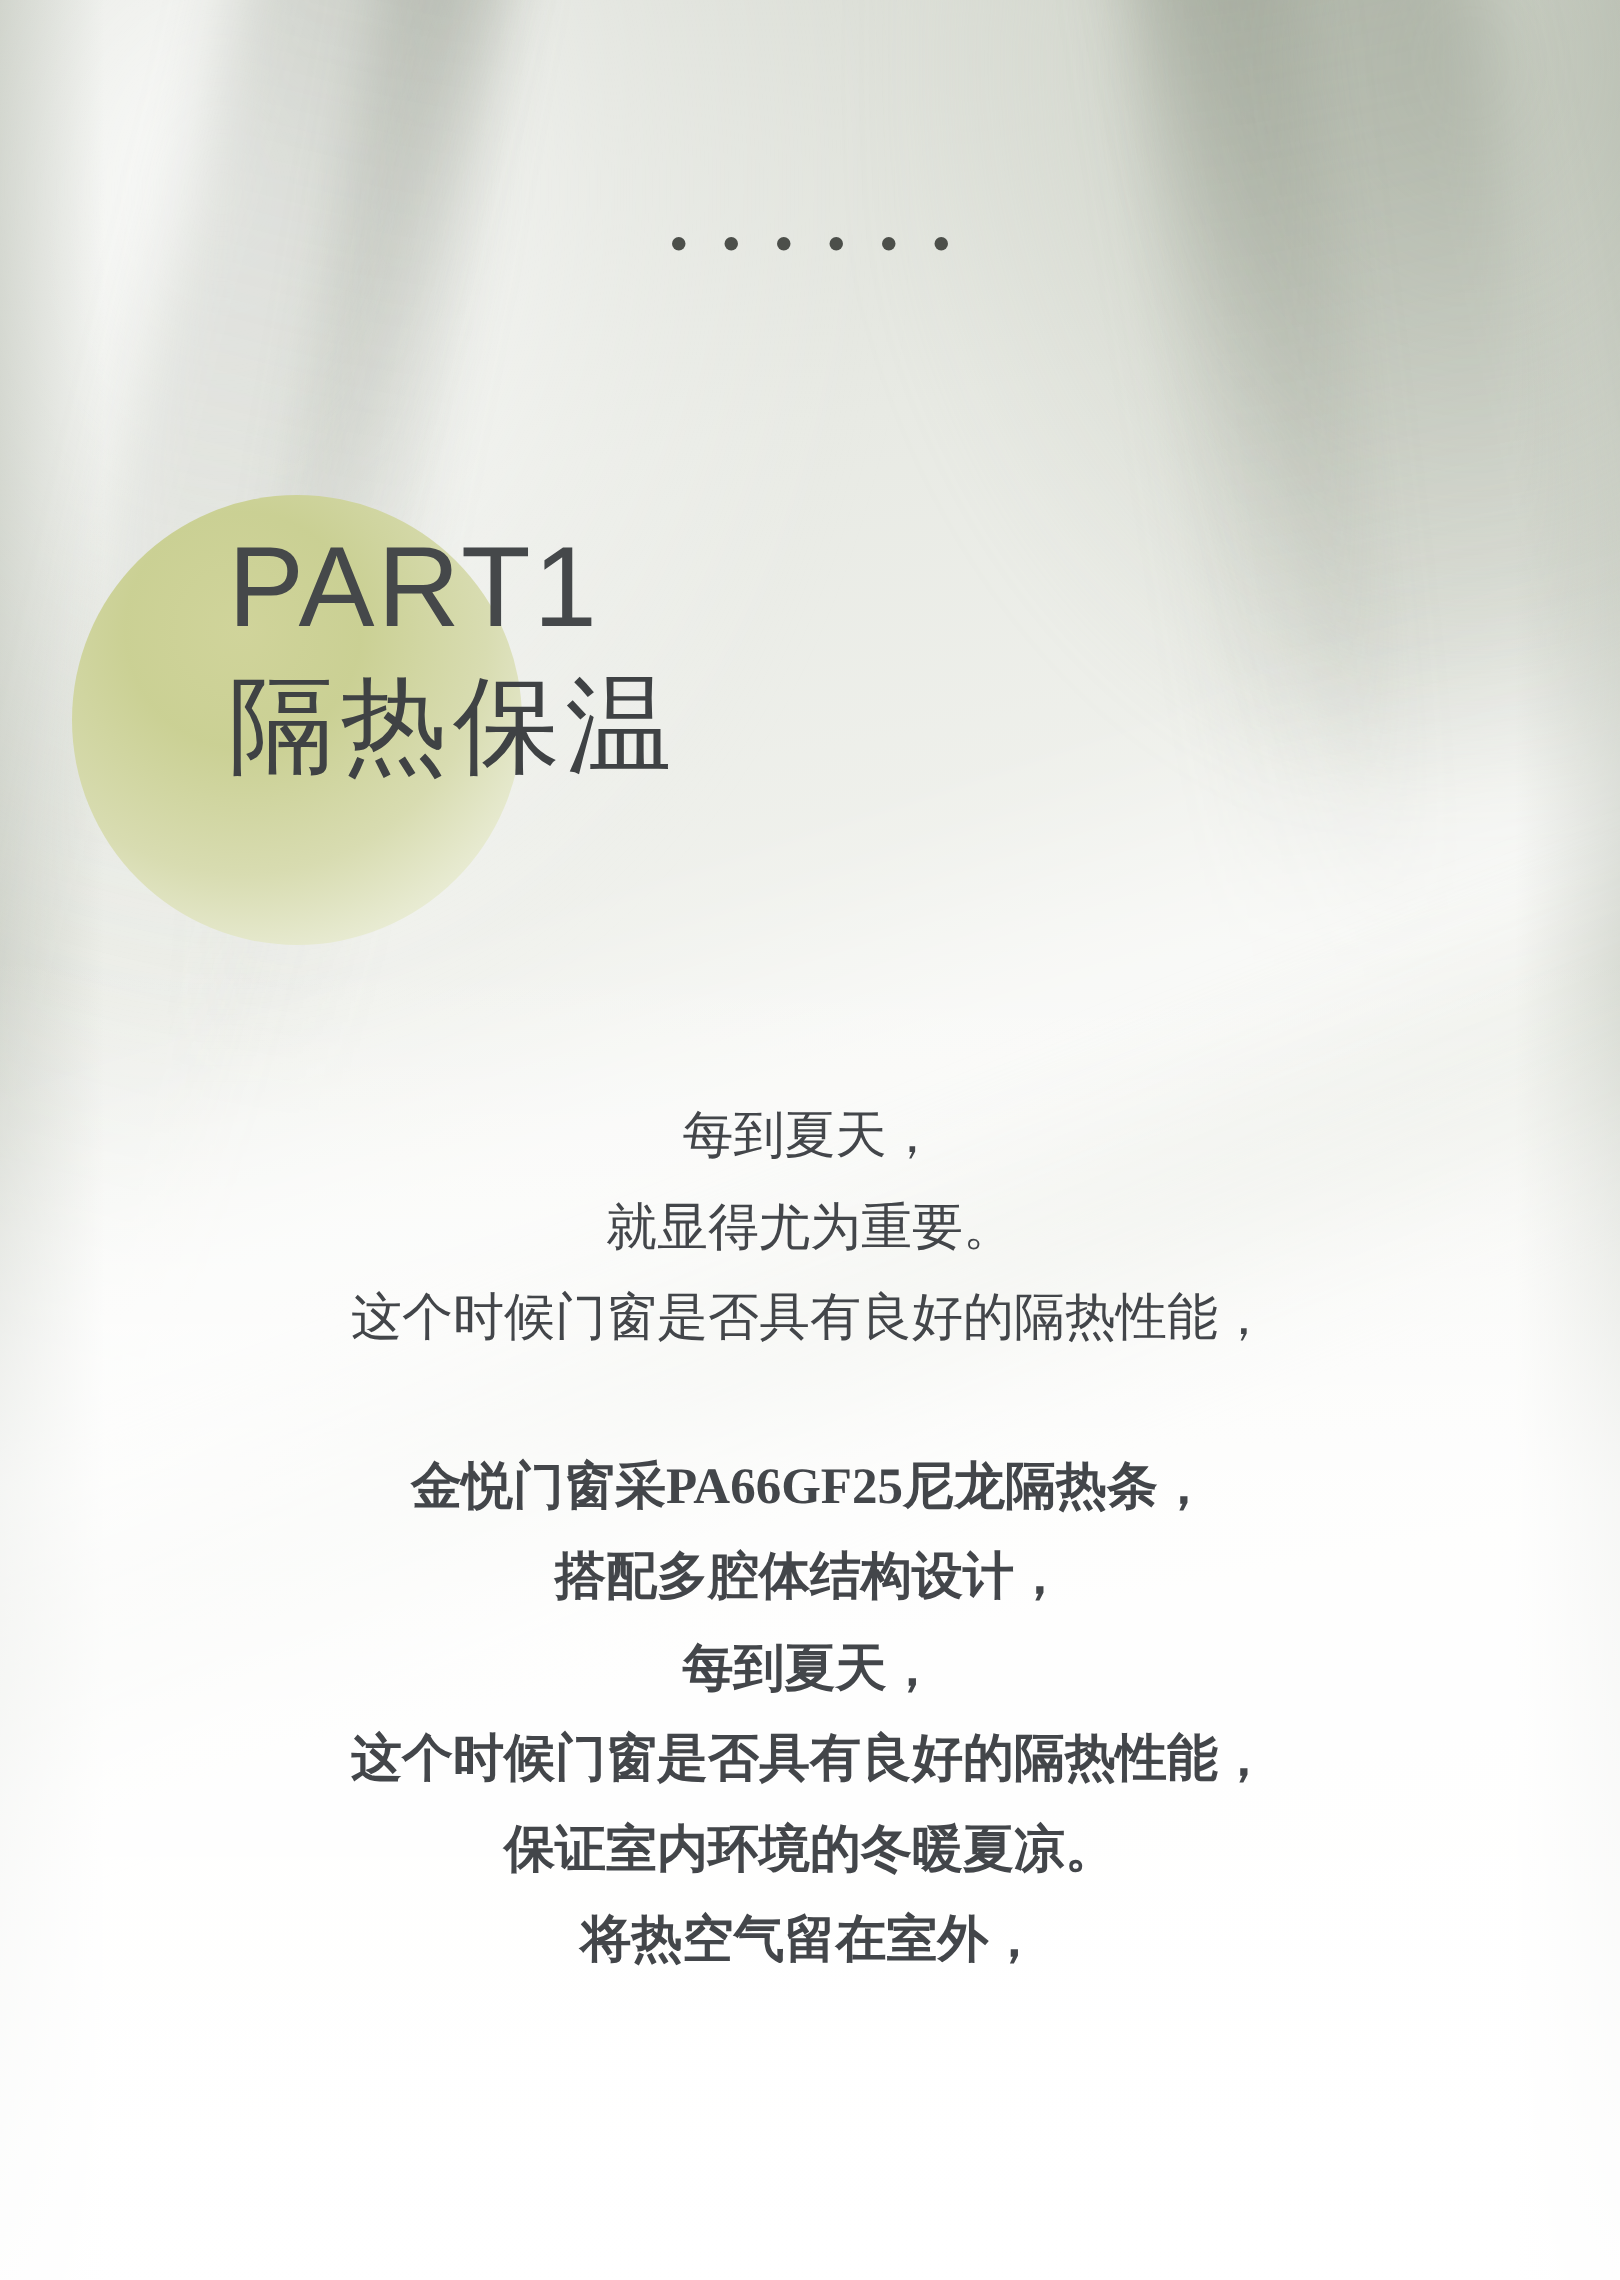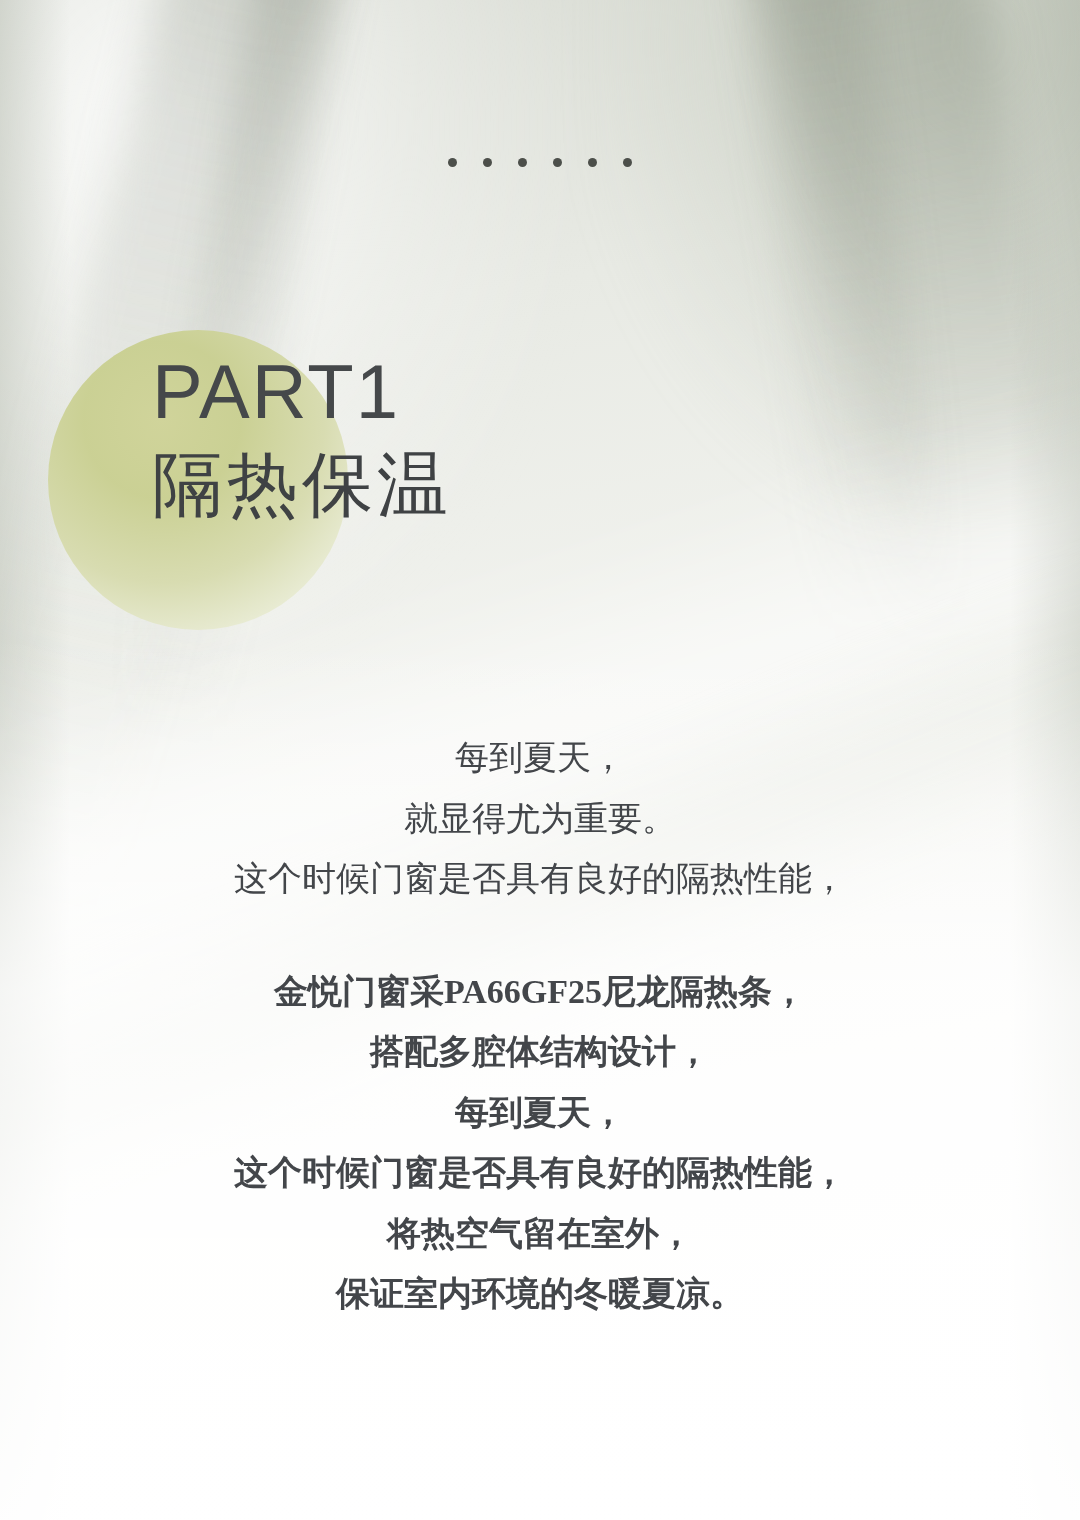--- a/index.html
+++ b/index.html
@@ -247,18 +247,18 @@
     <div class="para">
       <span class="line">每到夏天，</span>
       <span class="line">就显得尤为重要。</span>
       <span class="line">这个时候门窗是否具有良好的隔热性能，</span>
     </div>
     <div class="para">
       <span class="line">金悦门窗采PA66GF25尼龙隔热条，</span>
       <span class="line">搭配多腔体结构设计，</span>
       <span class="line">每到夏天，</span>
       <span class="line">这个时候门窗是否具有良好的隔热性能，</span>
+      <span class="line">保证室内环境的冬暖夏凉。</span>
       <span class="line">将热空气留在室外，</span>
-      <span class="line">保证室内环境的冬暖夏凉。</span>
     </div>
   </div>
 
 </div>
 
 </body></html>

